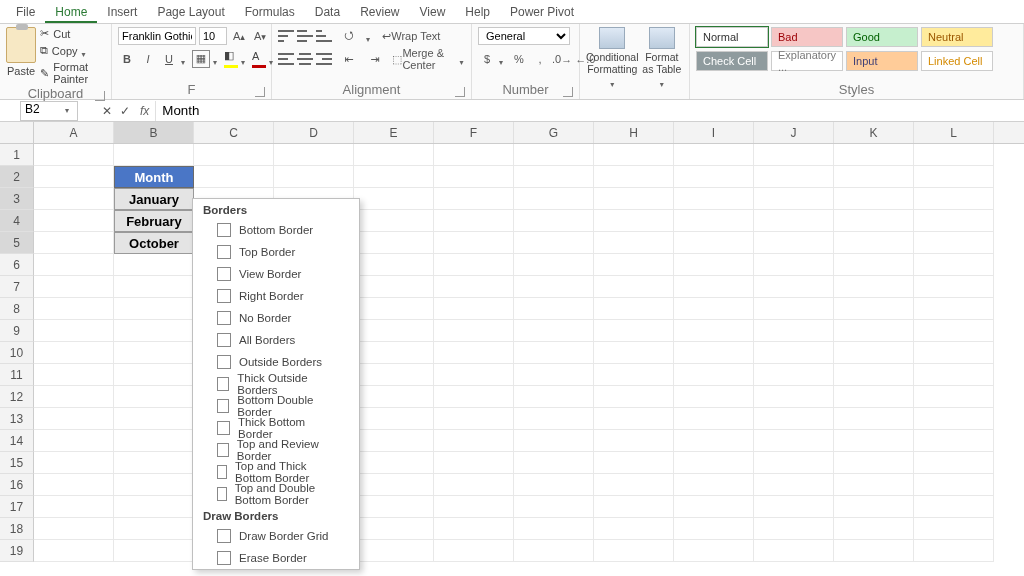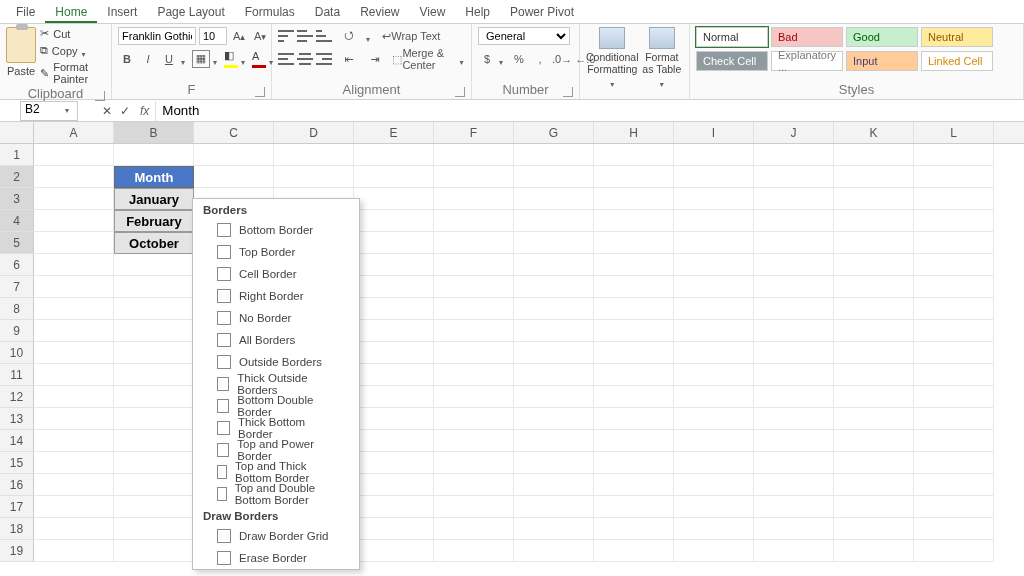--- a/index.html
+++ b/index.html
@@ -546,21 +546,21 @@
       <div class="mi">
         <span class="mic"></span>
         <span>Bottom Border</span>
       </div>
       <div class="mi">
         <span class="mic"></span>
         <span>Top Border</span>
       </div>
       <div class="mi">
         <span class="mic"></span>
-        <span>Cell Border</span>
+        <span>View Border</span>
       </div>
       <div class="mi">
         <span class="mic"></span>
         <span>Right Border</span>
       </div>
       <div class="mi">
         <span class="mic"></span>
         <span>No Border</span>
       </div>
       <div class="mi">
@@ -578,21 +578,21 @@
       <div class="mi">
         <span class="mic"></span>
         <span>Bottom Double Border</span>
       </div>
       <div class="mi">
         <span class="mic"></span>
         <span>Thick Bottom Border</span>
       </div>
       <div class="mi">
         <span class="mic"></span>
-        <span>Top and Power Border</span>
+        <span>Top and Review Border</span>
       </div>
       <div class="mi">
         <span class="mic"></span>
         <span>Top and Thick Bottom Border</span>
       </div>
       <div class="mi">
         <span class="mic"></span>
         <span>Top and Double Bottom Border</span>
       </div>
       <div class="sec-title">Draw Borders</div>

